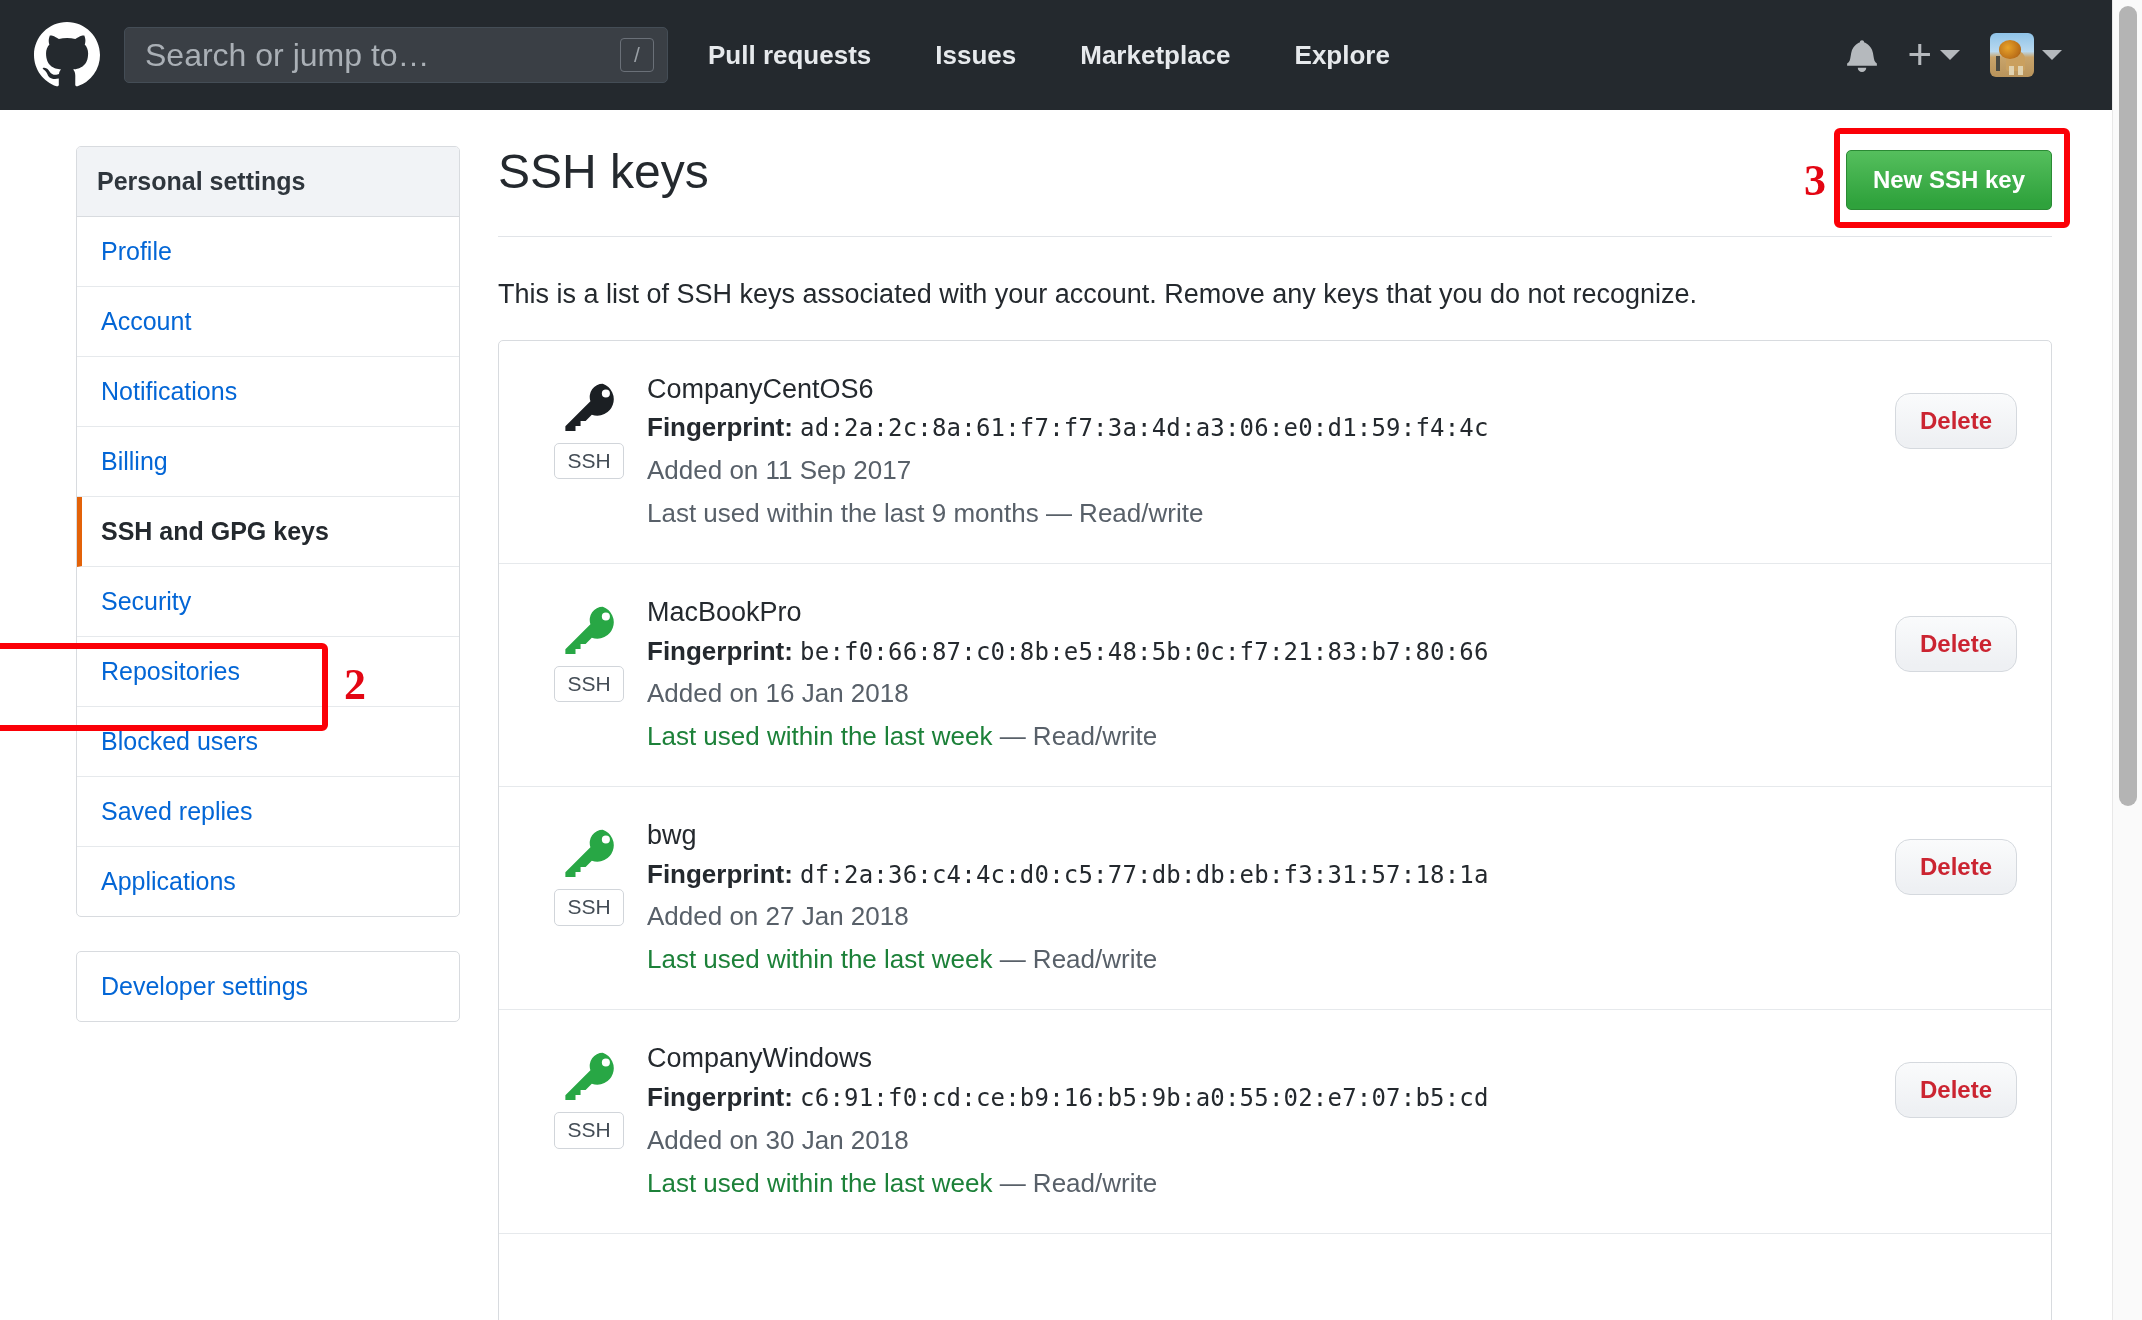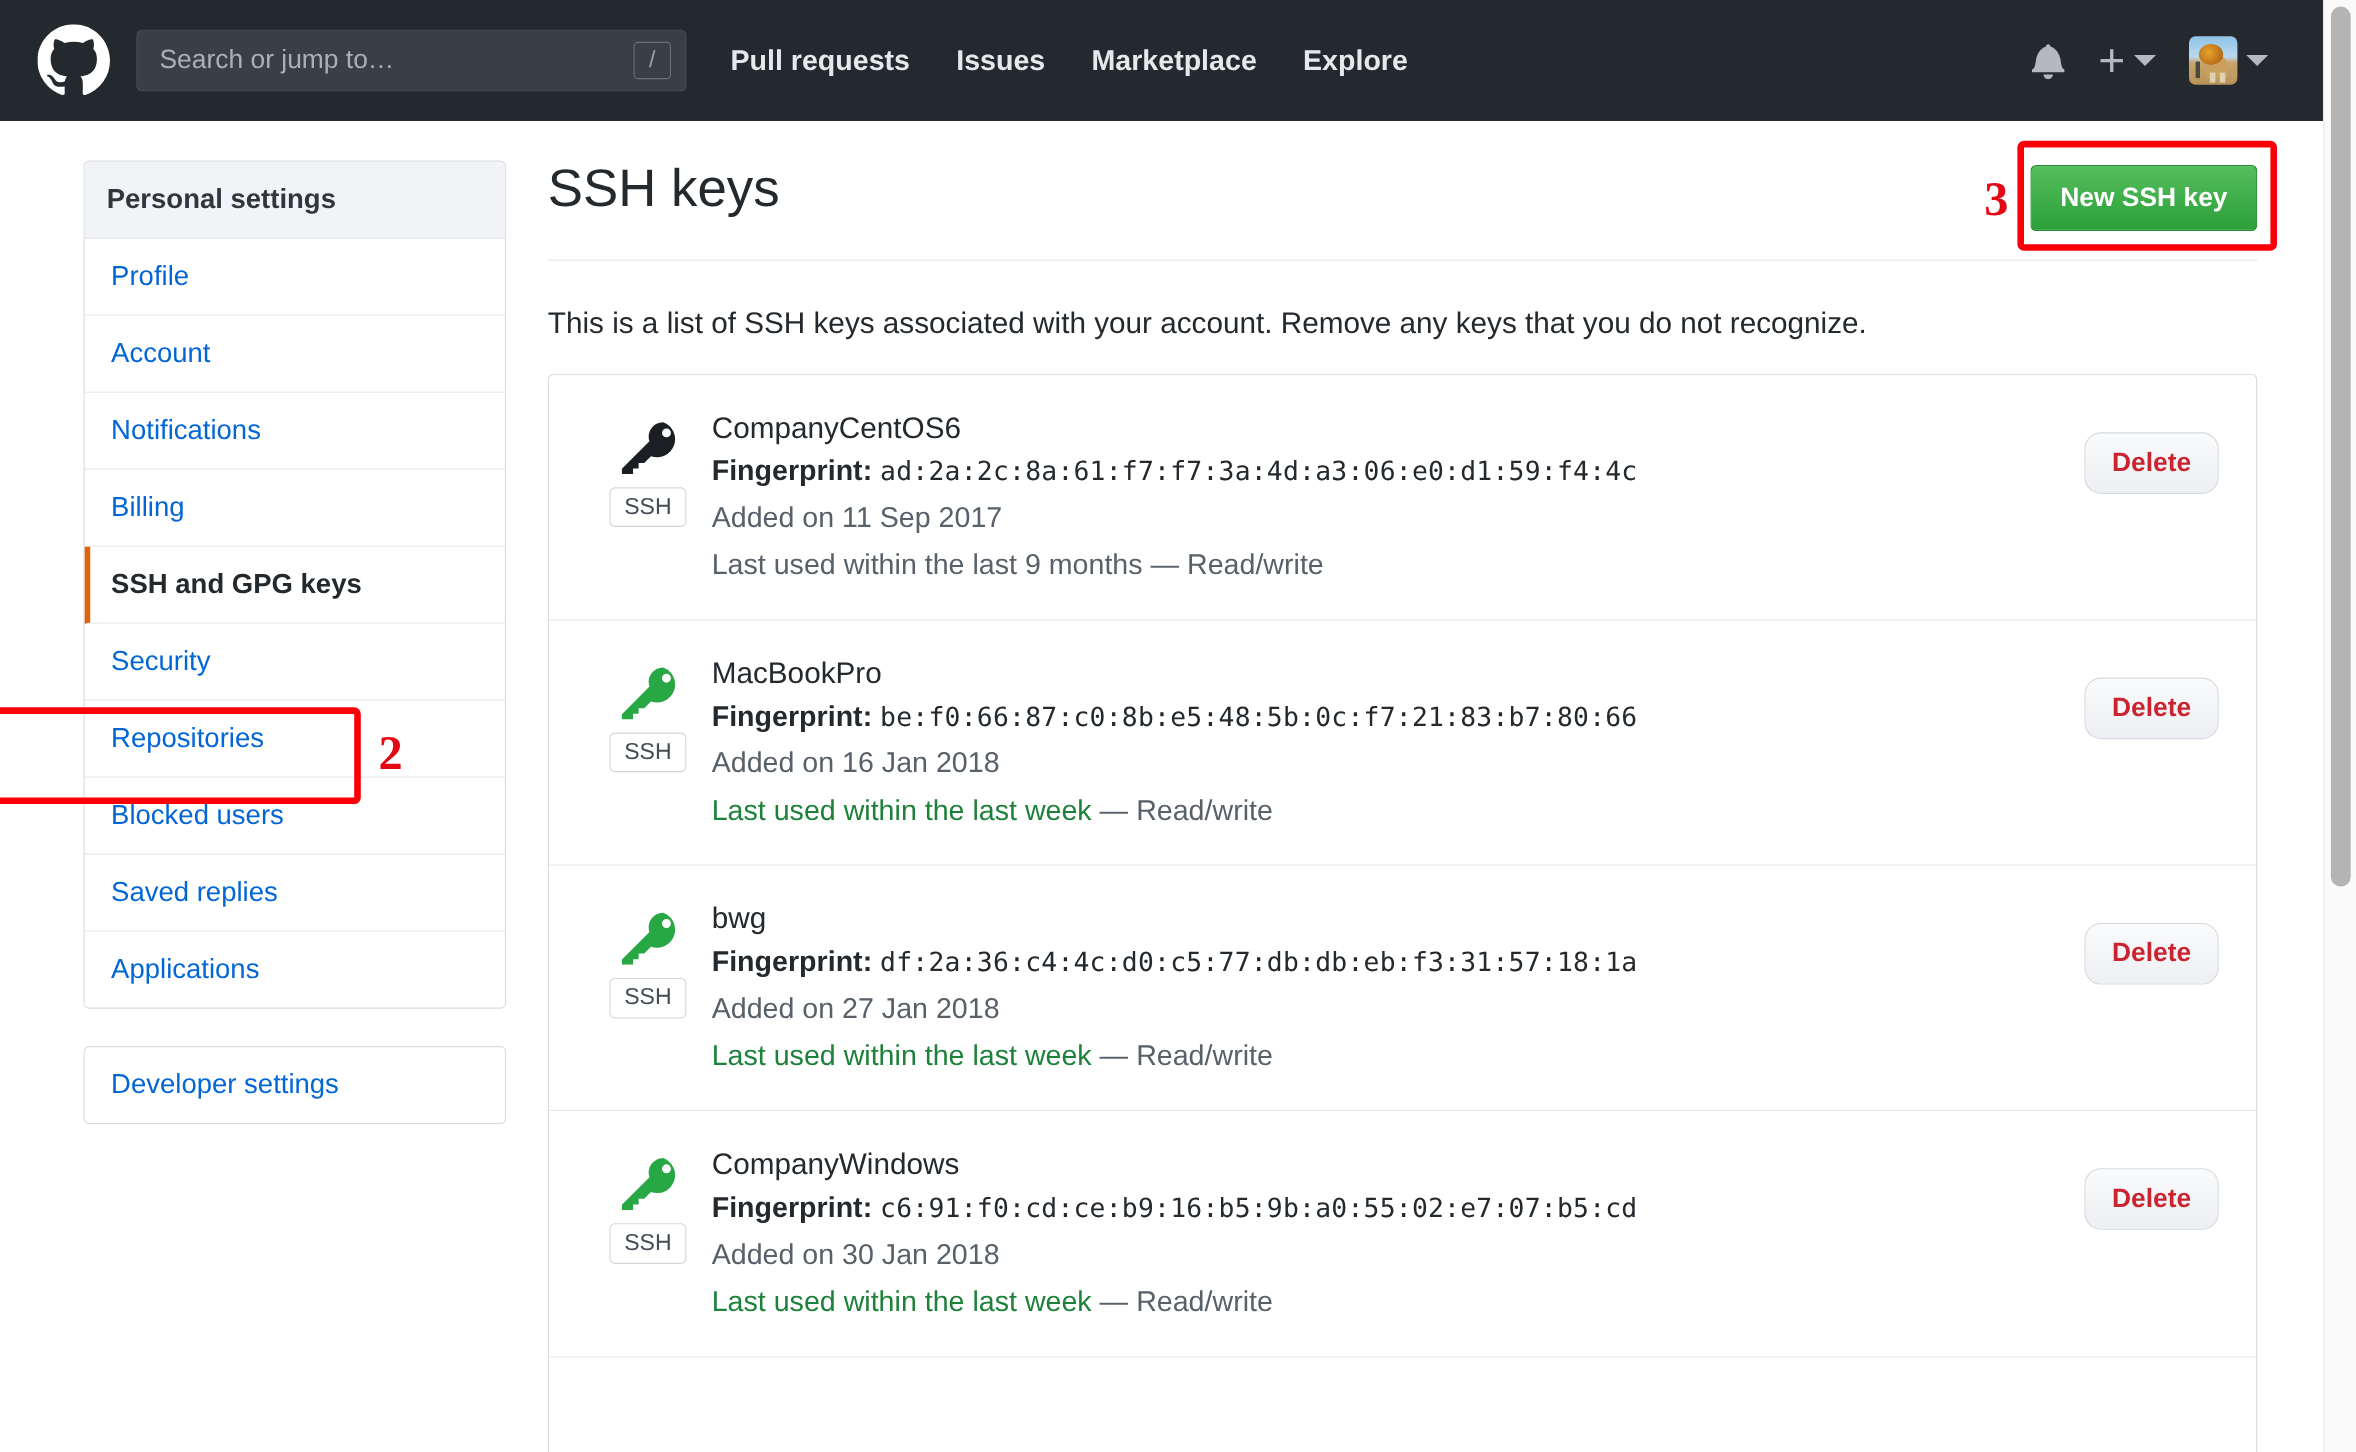--- a/index.html
+++ b/index.html
@@ -26,34 +26,34 @@
   
   .topnav {
     position: relative; height: 110px; background: #24292e;
     display: flex; align-items: center; padding: 0 34px;
   }
   .gh-logo { width: 66px; height: 66px; margin-right: 24px; flex: 0 0 auto; }
   .gh-logo svg { width: 66px; height: 66px; display:block; fill:#fff; }
 
   .search-wrap { position: relative; flex: 0 0 auto; }
   .search-input {
-    width: 500px; height: 56px; border-radius: 5px;
+    width: 544px; height: 56px; border-radius: 5px;
     background: #3a3f45; border: 1px solid #444d56;
-    color: #c8ccd0; font-size: 24px;
+    color: #c8ccd0; font-size: 32px;
     font-family: "Liberation Sans", sans-serif;
     padding: 0 72px 0 20px; outline: none;
   }
   .search-input::placeholder { color: #aab0b6; }
   .slash-badge {
     position: absolute; right: 14px; top: 11px;
     width: 34px; height: 34px; border: 1px solid #6a7078; border-radius: 4px;
     color: #9aa0a6; font-size: 21px; line-height: 32px; text-align: center;
   }
 
-  .navlinks { display: flex; align-items: center; margin-left: 40px; gap: 42px; }
+  .navlinks { display: flex; align-items: center; margin-left: 40px; gap: 64px; }
   .navlink {
     color: #e6e9ec; font-size: 26px; font-weight: bold; text-decoration: none;
     white-space: nowrap;
   }
 
   .nav-right { margin-left: auto; display: flex; align-items: center; gap: 30px; padding-right: 16px; }
   .bell-icon svg { width: 30px; height: 34px; display:block; fill: #b5b9bd; }
   .plus-group, .avatar-group { display:flex; align-items:center; gap: 8px; }
   .plus-icon { color:#b5b9bd; font-size: 42px; line-height: 34px; font-weight: 300; }
   .caret { width:0;height:0;border-left:10px solid transparent;border-right:10px solid transparent;border-top:10px solid #b5b9bd; }

